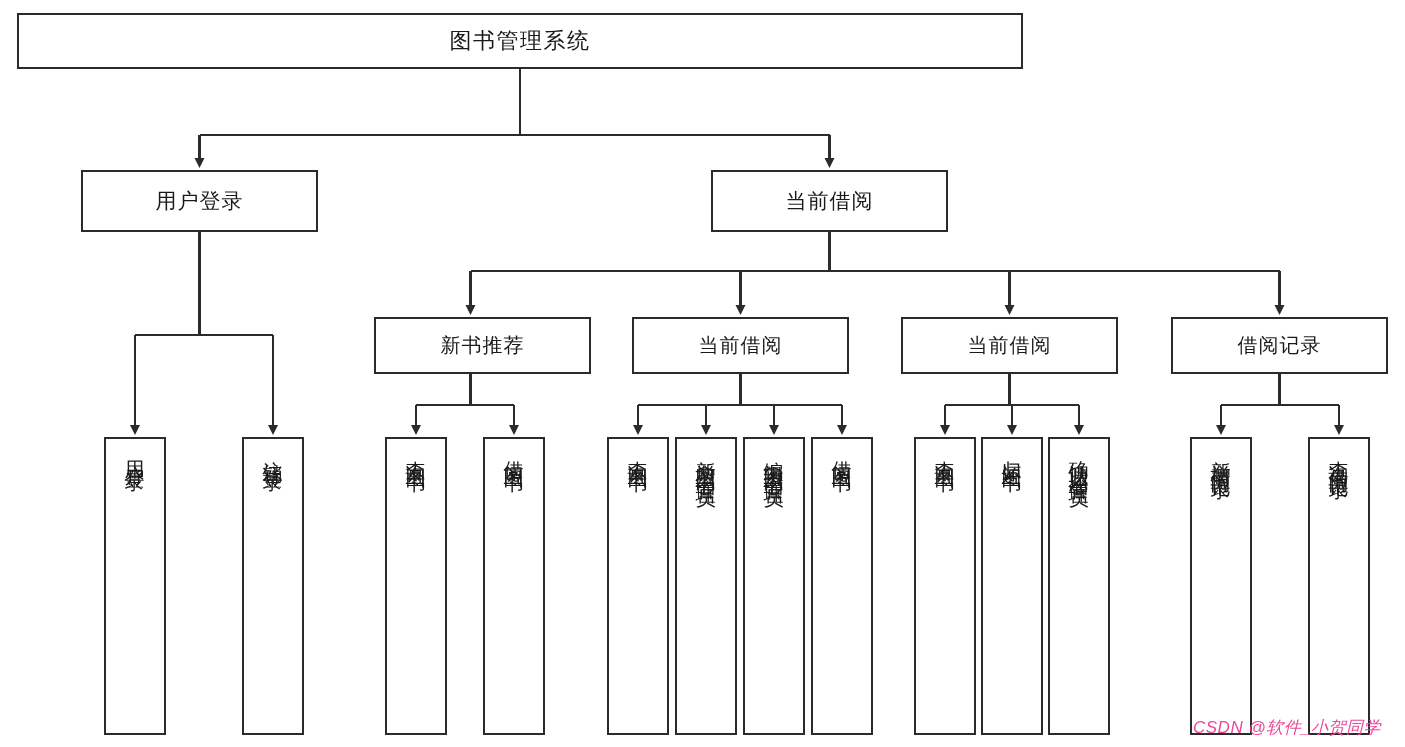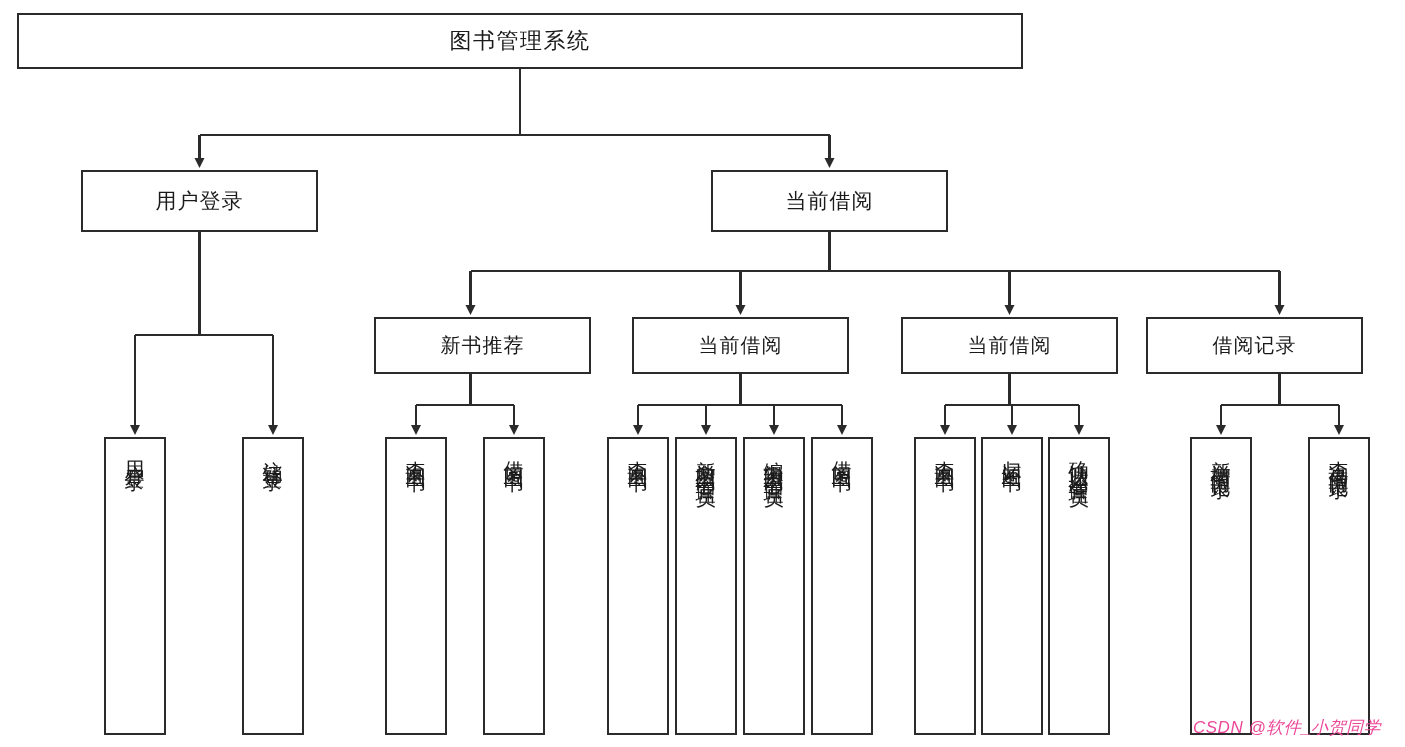--- a/index.html
+++ b/index.html
@@ -85,21 +85,21 @@
       </div>
       <div class="node lvl2 horiz" style="left: 358px; top: 317px; width: 217px; height: 57px; margin-left: 16px;">
         <span class="lbl">新书推荐</span>
       </div>
       <div class="node lvl2 horiz" style="left: 632px; top: 317px; width: 217px; height: 57px;">
         <span class="lbl">当前借阅</span>
       </div>
       <div class="node lvl2 horiz" style="left: 901px; top: 317px; width: 217px; height: 57px;">
         <span class="lbl">当前借阅</span>
       </div>
-      <div class="node lvl2 horiz" style="left: 1146px; top: 317px; width: 217px; height: 57px;">
+      <div class="node lvl2 horiz" style="left: 1171px; top: 317px; width: 217px; height: 57px;">
         <span class="lbl">借阅记录</span>
       </div>
       <div class="node lvl3 vert" style="left: 104px; top: 437px; width: 62px; height: 298px;">
         <span class="lbl">用户登录</span>
       </div>
       <div class="node lvl3 vert" style="left: 242px; top: 437px; width: 62px; height: 298px;">
         <span class="lbl">注销登录</span>
       </div>
       <div class="node lvl3 vert" style="left: 385px; top: 437px; width: 62px; height: 298px;">
         <span class="lbl">查询图书</span>

